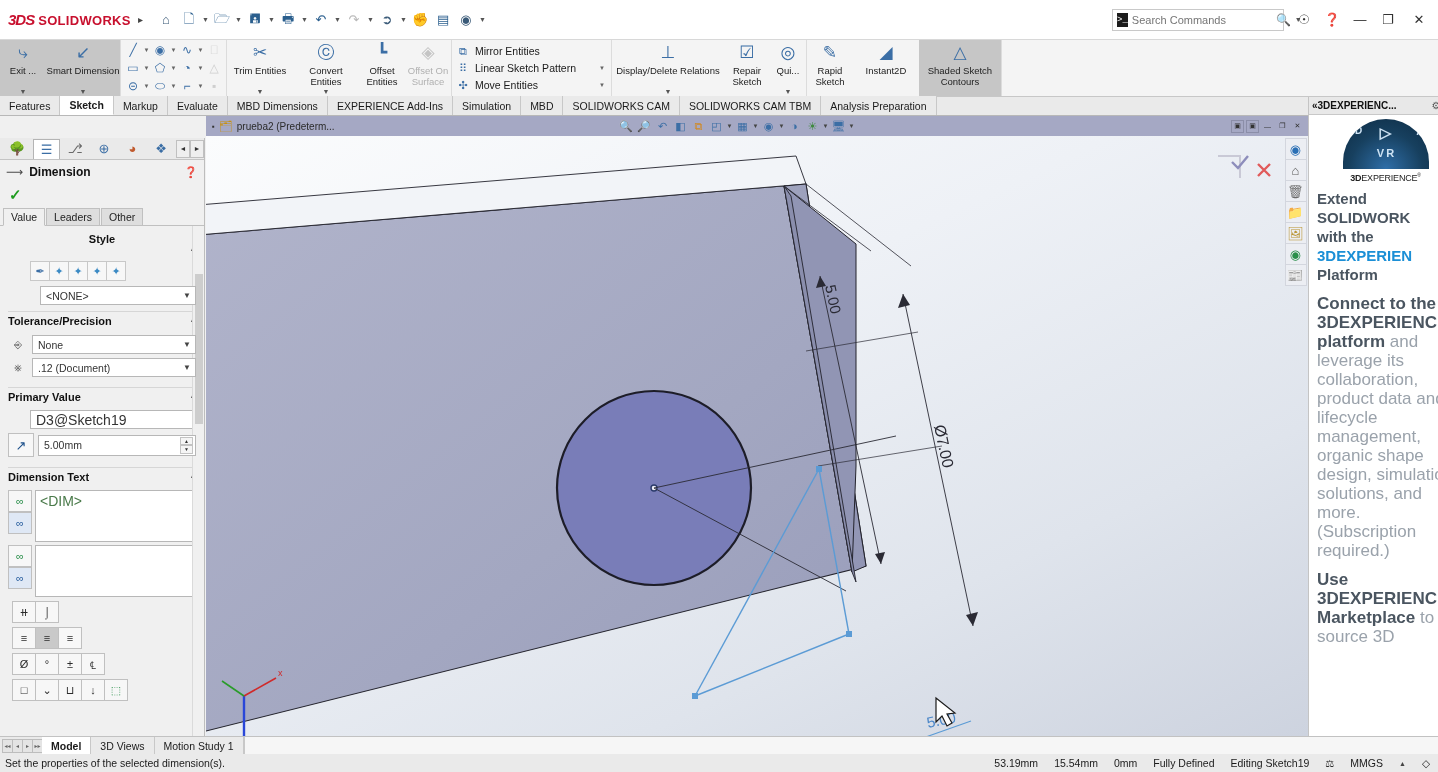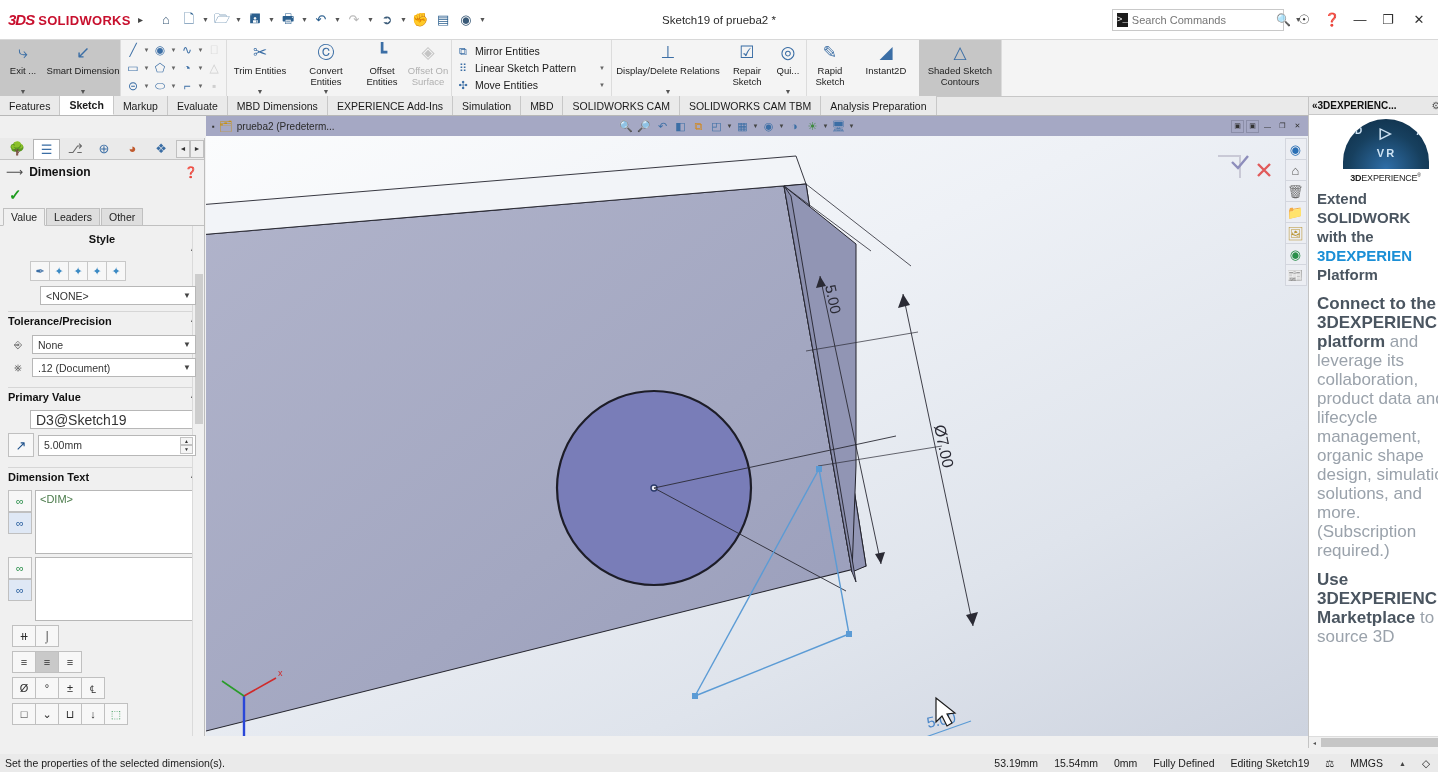--- a/index.html
+++ b/index.html
@@ -174,22 +174,22 @@
 
   .spinbox { flex:1; height:21px; background:#fff; border:1px solid #b7b7b7;
     display:flex;align-items:center;padding-left:5px;font-size:10.5px;color:#333; position:relative;}
   .spinbox .sp { position:absolute; right:2px; top:1px; width:13px; height:17px;
     display:flex; flex-direction:column; }
   .spinbox .sp div { flex:1; border:1px solid #c3c3c3; background:#f5f5f5;
     font-size:5px; display:flex;align-items:center;justify-content:center;color:#333;}
   .bigico { width:26px;height:24px;border:1px solid #c0c0c0;background:#f7f7f7;
     display:flex;align-items:center;justify-content:center;font-size:13px;color:#1b4f8a; }
 
-  .textarea { height:64px; background:#fff; border:1px solid #b7b7b7; padding:2px 4px;
-    font-size:11px; color:#4a7a4a; }
+  .textarea { height:52px; background:#fff; border:1px solid #b7b7b7; padding:2px 4px;
+    font-size:14px; color:#4a7a4a; }
   .dtrow { display:flex; gap:3px; margin:3px 0; }
   .dtcol { display:flex; flex-direction:column; gap:0px; }
   .dtbtn { width:24px;height:22px;border:1px solid #c0c0c0;background:#f7f7f7;
     display:flex;align-items:center;justify-content:center;font-size:11px;color:#2b2b2b;}
   .dtbtn.on { background:#c9c9c9; }
   .btnrow { display:flex; margin:4px 0 0 4px; }
   .btnrow .dtbtn { margin-right:-1px; }
 
   
   .viewport {
@@ -307,21 +307,20 @@
       <div class="tb-caret">▼</div>
       <div class="tb-btn grey">↷</div>
       <div class="tb-caret">▼</div>
       <div class="tb-btn">➲</div>
       <div class="tb-caret">▼</div>
       <div class="tb-btn">✊</div>
       <div class="tb-btn blue">▤</div>
       <div class="tb-btn">◉</div>
       <div class="tb-caret">▼</div>
     </div>
-    <div class="doc-title">Sketch19 of prueba2 *</div>
     <div class="tb-right">
       <div class="search-box">
         <span class="sicon">&gt;_</span>
         <input placeholder="Search Commands" style="">
         <span class="mag">🔍</span>
         <span class="cv">▼</span>
       </div>
       <div class="winbtn">☉</div>
       <div class="winbtn">❓</div>
       <div class="winbtn">—</div>
@@ -760,20 +759,32 @@
         <div class="ar bot">▾</div>
       </div>
     </div>
     <div class="rp-hscroll">
       <div class="ar">◂</div>
       <div class="tr"></div>
       <div class="ar">▸</div>
     </div>
   </div>
 
+  <div class="bottomtabs">
+    <div class="bt-nav">
+      <div>◂◂</div>
+      <div>◂</div>
+      <div>▸</div>
+      <div>▸▸</div>
+    </div>
+    <div class="btab active">Model</div>
+    <div class="btab">3D Views</div>
+    <div class="btab">Motion Study 1</div>
+    <div class="bt-rest"></div>
+  </div>
 
   <div class="statusbar">
     <span class="msg">Set the properties of the selected dimension(s).</span>
     <span class="sright">
       <span>53.19mm</span>
       <span>15.54mm</span>
       <span>0mm</span>
       <span>Fully Defined</span>
       <span>Editing Sketch19</span>
       <span class="bat">⚖</span>

